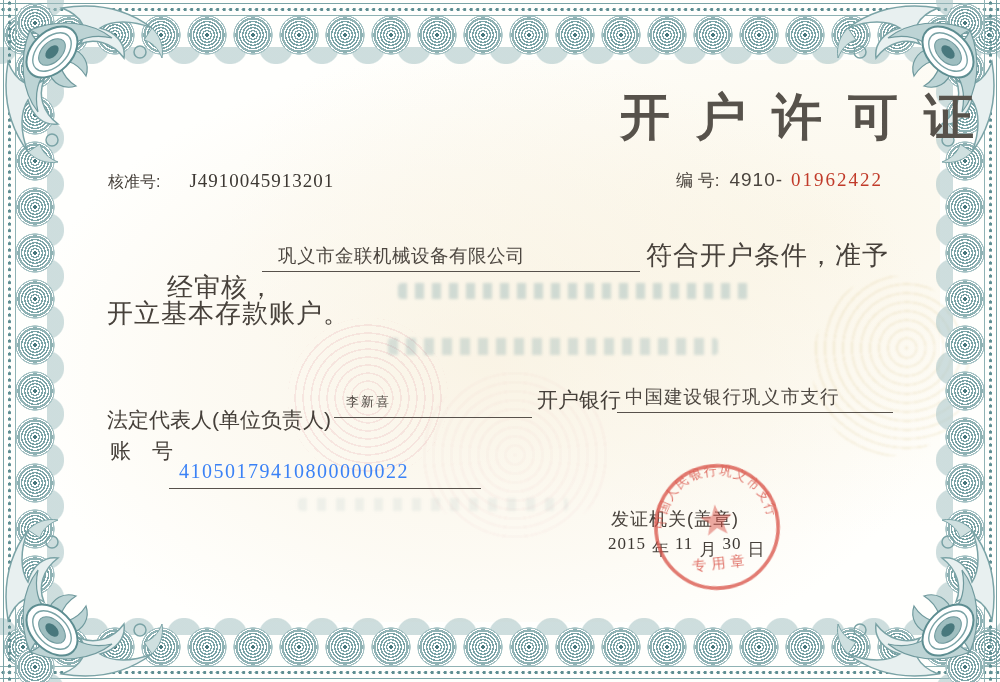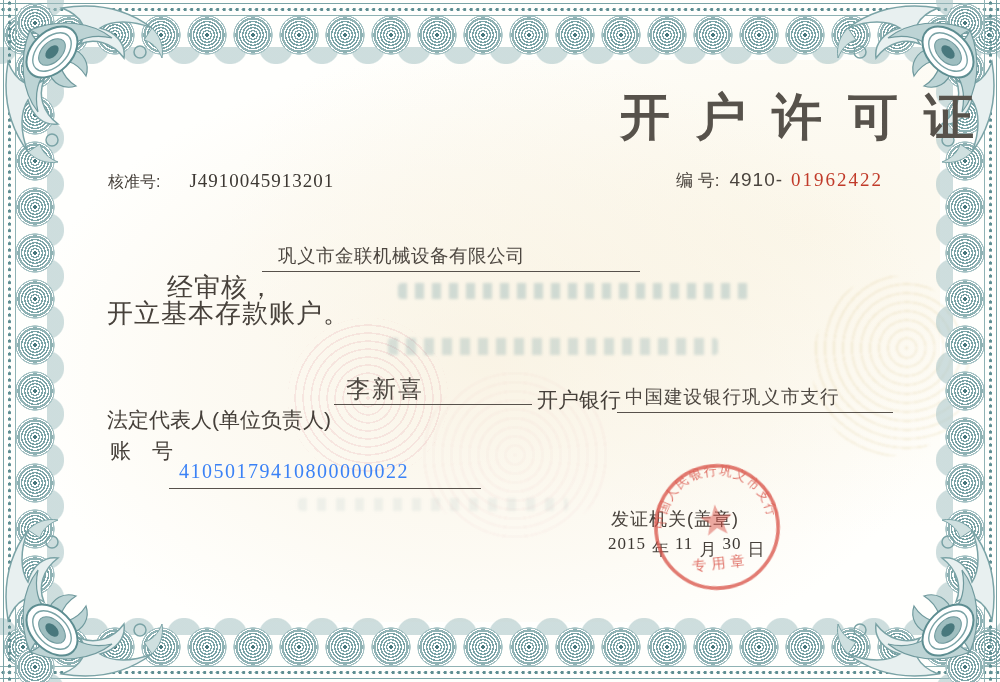--- a/index.html
+++ b/index.html
@@ -104,23 +104,23 @@
   .company-line{
     left:262px;top:241px;width:378px;height:31px;
     border-bottom:1px solid #57514b;padding-left:16px;
     font-size:18.5px;color:#4d4741;line-height:30px;letter-spacing:.5px;
   }
   .audit-suffix{left:646px;top:238px;}
   .body-line2{left:107px;top:296px;}
 
   .legal-label{left:107px;top:406px;font-size:21px;}
   .legal-line{
-    left:334px;top:375px;width:198px;height:30px;
+    left:334px;top:388px;width:198px;height:30px;
     border-bottom:1px solid #57514b;padding-left:12px;
-    font-size:24px;color:#4d4741;line-height:28px;letter-spacing:2px;
+    font-size:13px;color:#4d4741;line-height:28px;letter-spacing:2px;
   }
   .bank-label{left:537px;top:386px;font-size:21px;}
   .bank-line{
     left:617px;top:383px;width:276px;height:30px;
     border-bottom:1px solid #57514b;padding-left:8px;
     font-size:18.5px;color:#4d4741;line-height:28px;letter-spacing:1px;
   }
 
   .account-label{left:110px;top:437px;font-size:21px;}
   .account-line{
@@ -213,20 +213,21 @@
   <div class="abs approval">
     <span class="label">核准号:</span><span class="vser">J4910045913201</span>
   </div>
 
   <div class="abs serial">
     <span class="label">编 号:</span><span class="prefix">4910-</span><span class="rednum">01962422</span>
   </div>
 
   <div class="abs big audit-prefix">经审核，</div>
   <div class="abs company-line">巩义市金联机械设备有限公司</div>
+  <div class="abs big audit-suffix">符合开户条件，准予</div>
   <div class="abs big body-line2">开立基本存款账户。</div>
 
   <div class="abs label legal-label">法定代表人(单位负责人)</div>
   <div class="abs legal-line">李新喜</div>
   <div class="abs label bank-label">开户银行</div>
   <div class="abs bank-line">中国建设银行巩义市支行</div>
 
   <div class="abs label account-label">账　号</div>
   <div class="abs account-line">41050179410800000022</div>
 

